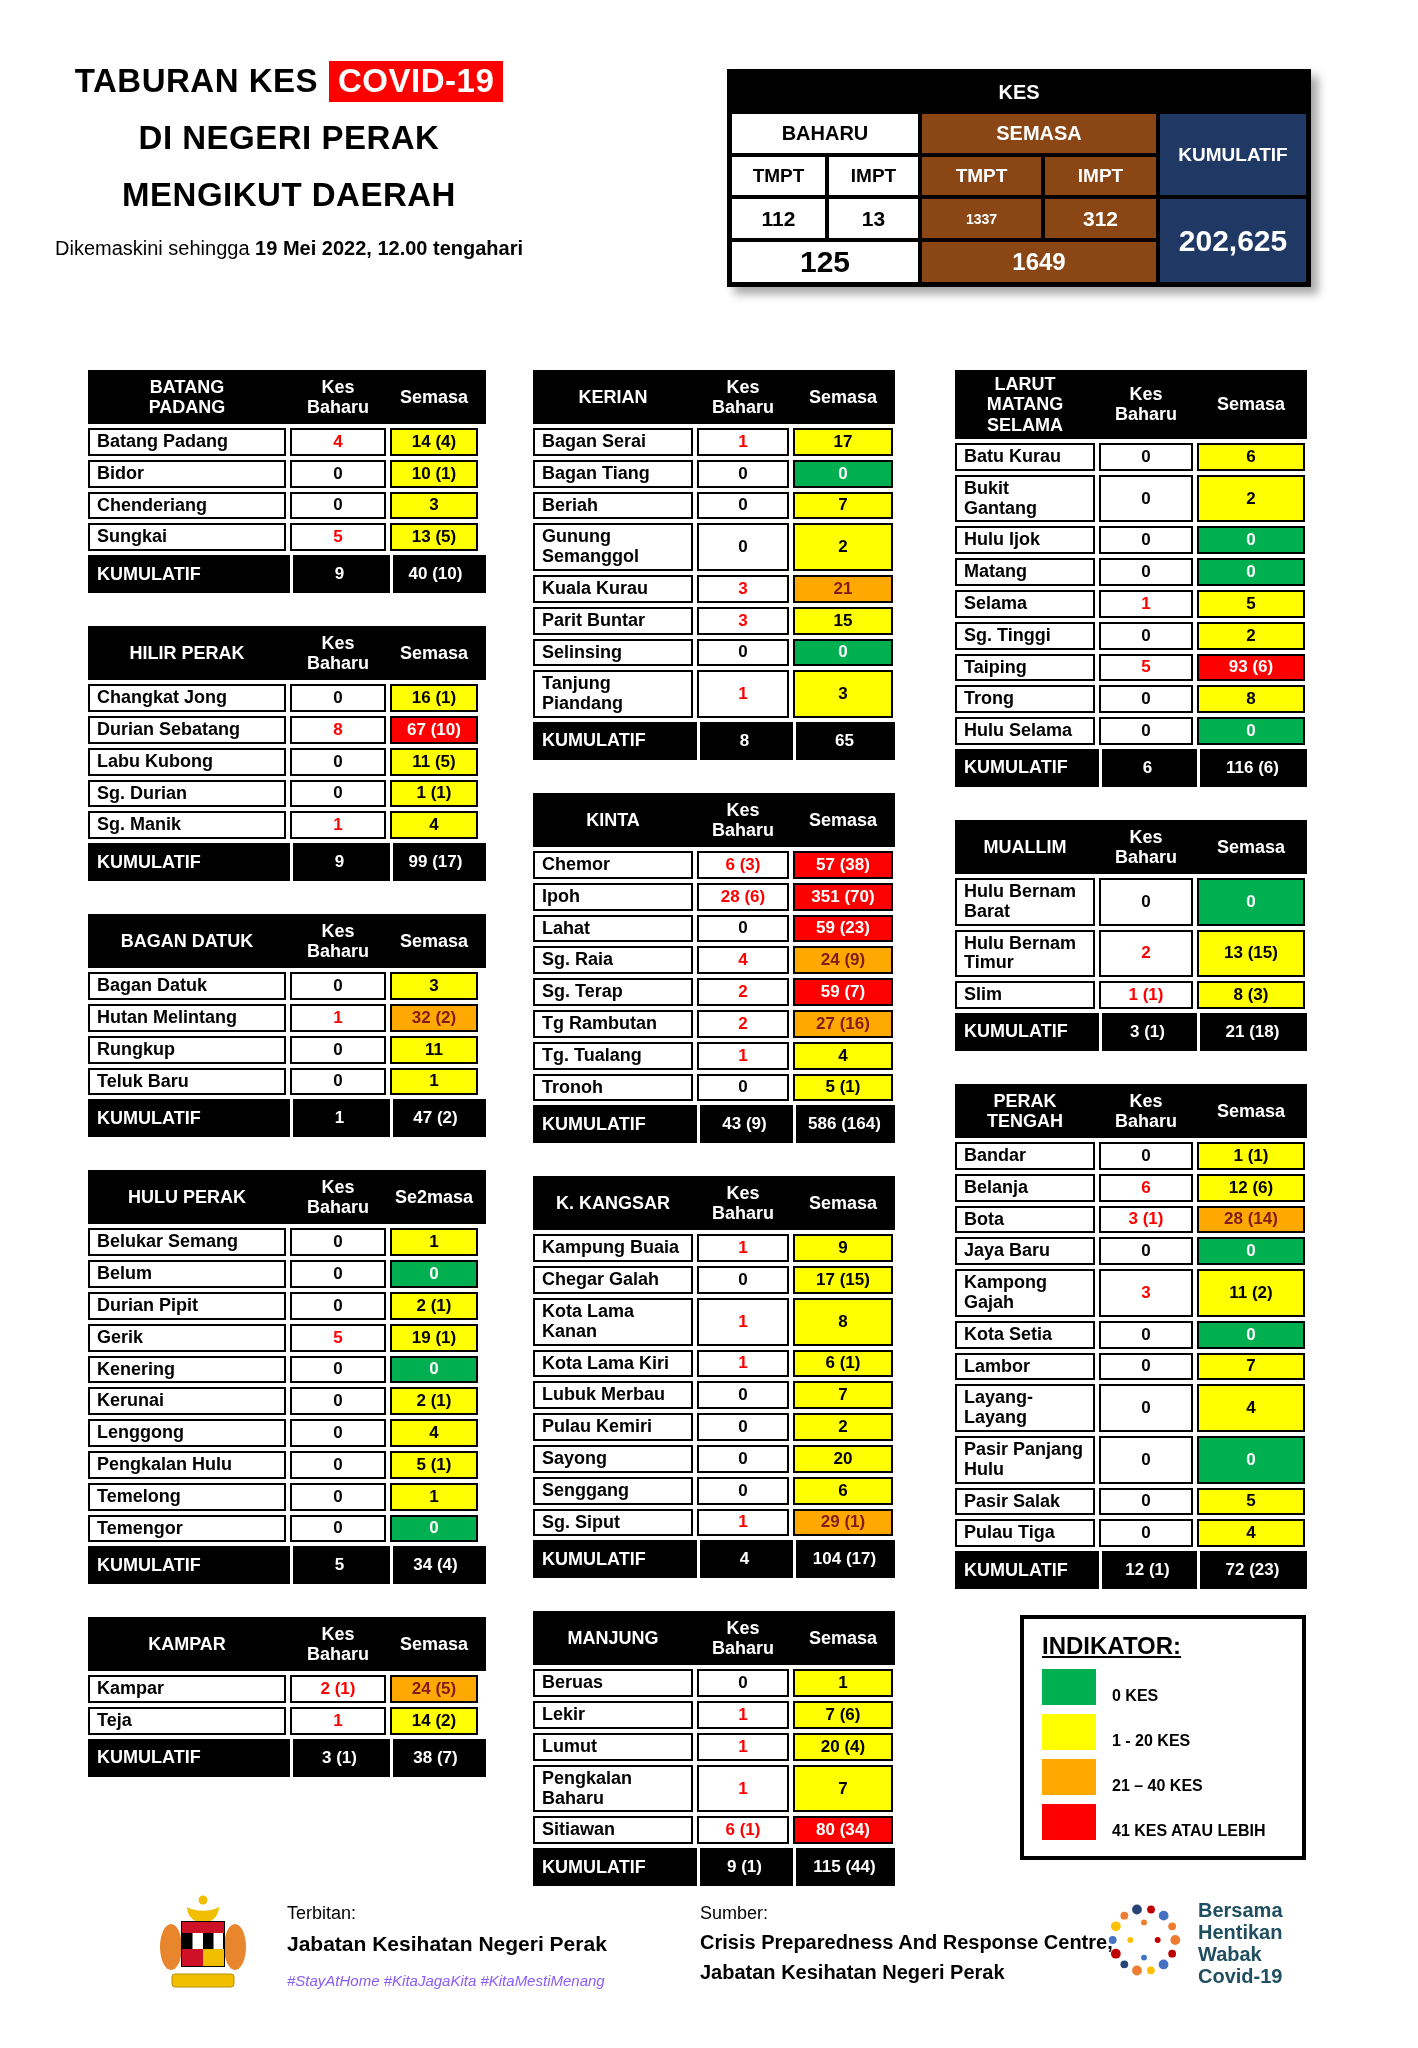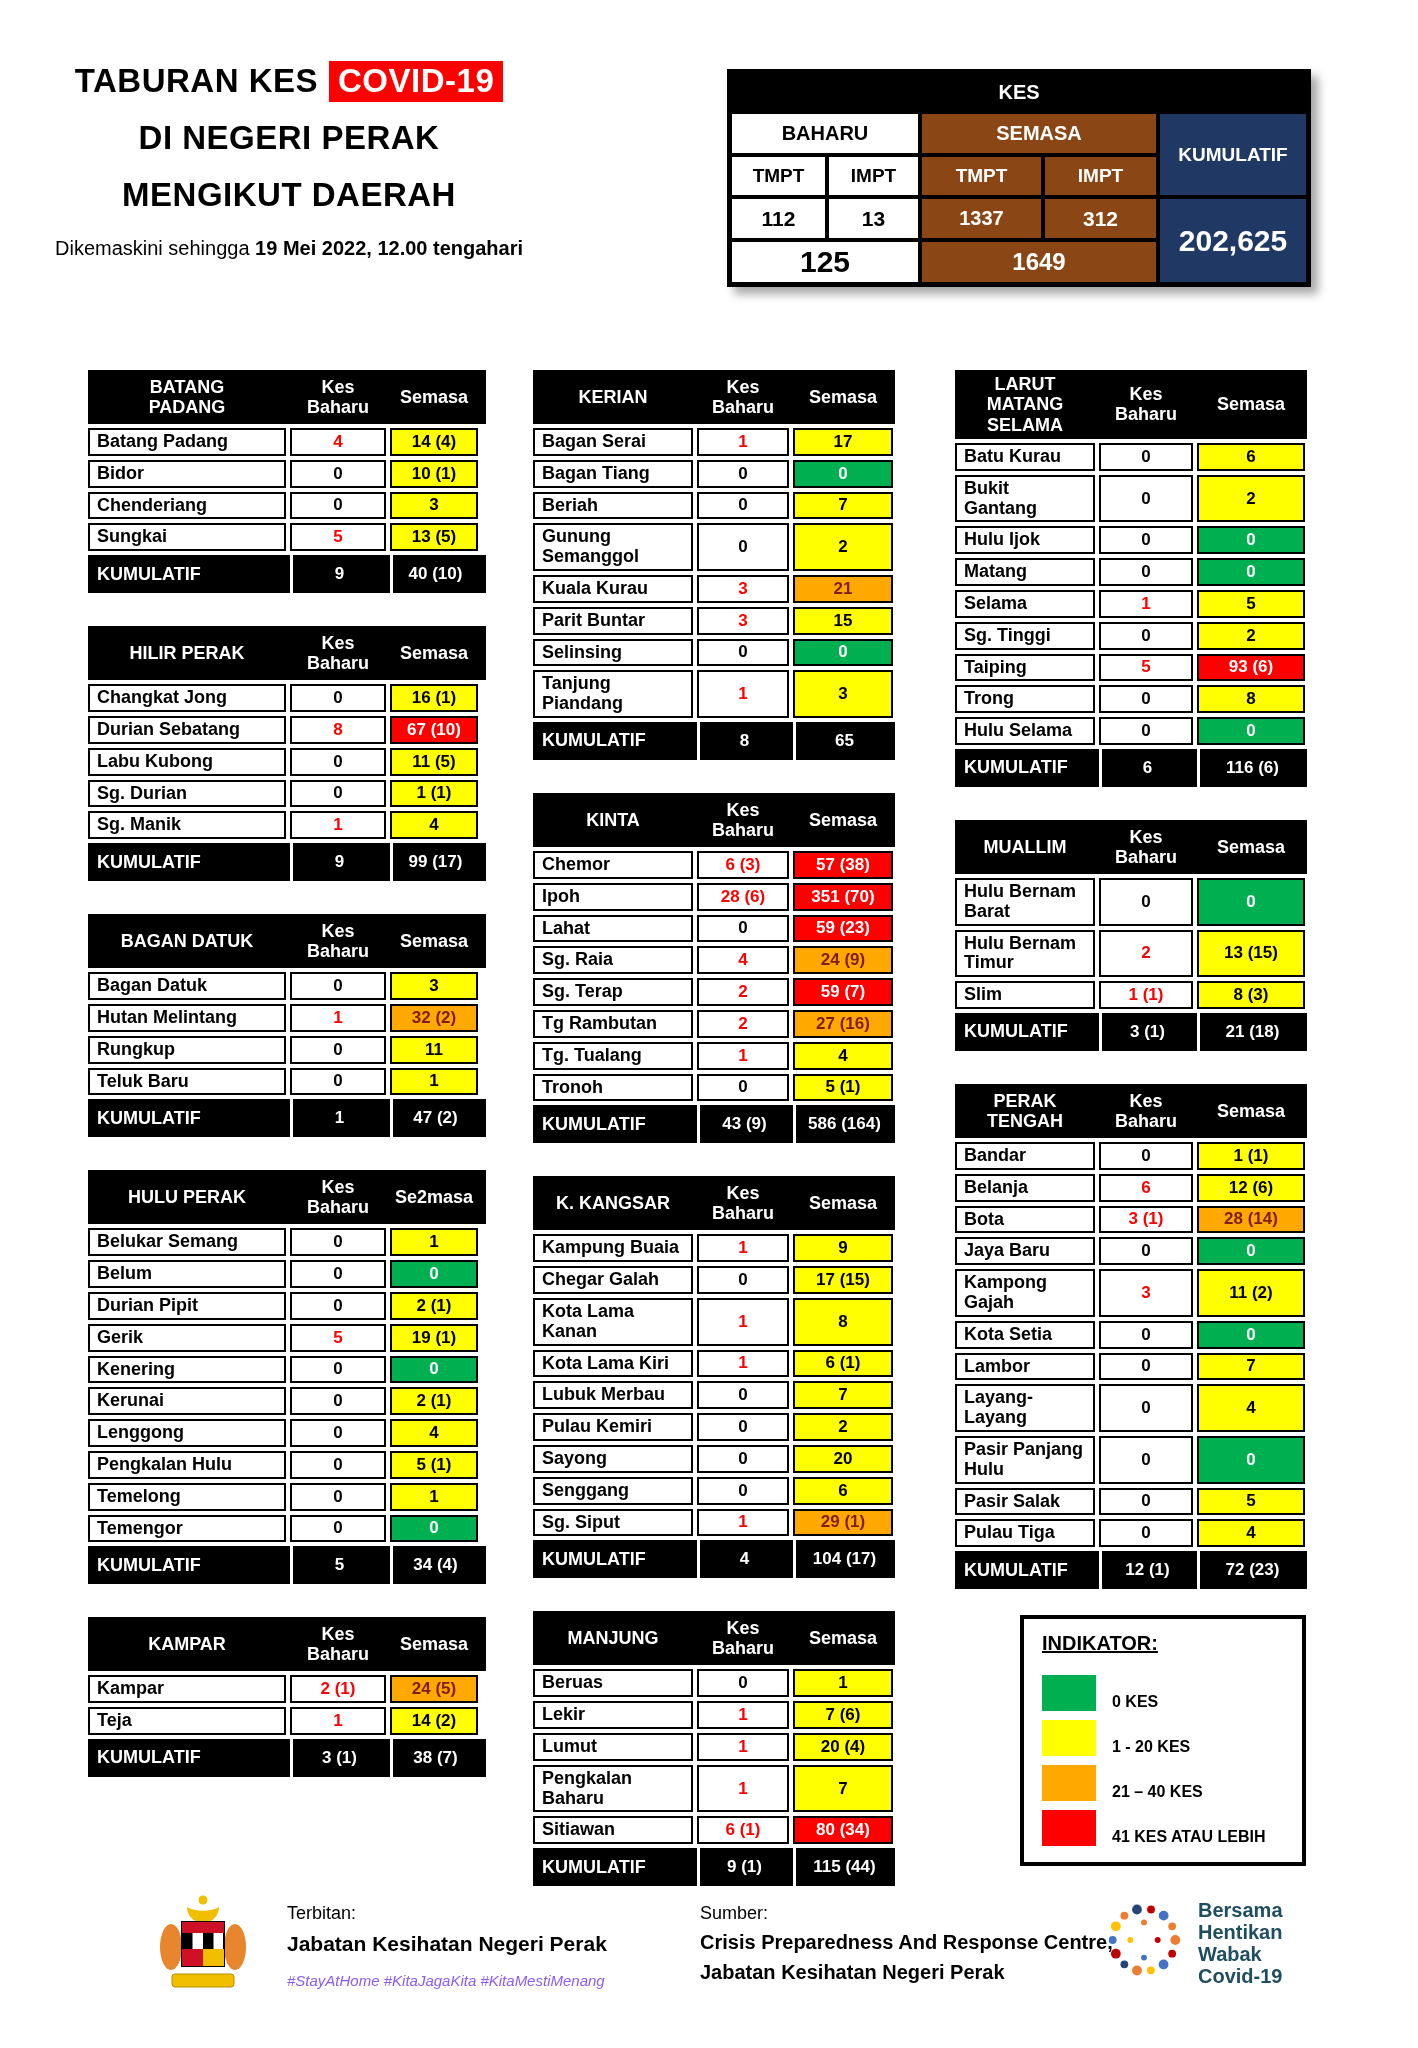--- a/index.html
+++ b/index.html
@@ -29,21 +29,21 @@
   .s-kes{grid-area:1/1/2/6;background:#000;color:#fff;font-size:20px;}
   .s-baharu{grid-area:2/1/3/3;font-size:20px;}
   .s-semasa{grid-area:2/3/3/5;background:var(--brown);color:#fff;font-size:20px;}
   .s-kum{grid-area:2/5/4/6;background:var(--navy);color:#fff;font-size:19px;}
   .s-tmpt1{grid-area:3/1/4/2;font-size:19px;}
   .s-impt1{grid-area:3/2/4/3;font-size:19px;}
   .s-tmpt2{grid-area:3/3/4/4;background:var(--brown);color:#fff;font-size:19px;}
   .s-impt2{grid-area:3/4/4/5;background:var(--brown);color:#fff;font-size:19px;}
   .s-v1{grid-area:4/1/5/2;font-size:21px;}
   .s-v2{grid-area:4/2/5/3;font-size:21px;text-align:center;}
-  .s-v3{grid-area:4/3/5/4;background:var(--brown);color:#fff;font-size:20px;}
+  .s-v3{grid-area:4/3/5/4;background:var(--brown);color:#fff;font-size:14px;}
   .s-v4{grid-area:4/4/5/5;background:var(--brown);color:#fff;font-size:21px;}
   .s-kumval{grid-area:4/5/6/6;background:var(--navy);color:#fff;font-size:30px;}
   .s-btot{grid-area:5/1/6/3;font-size:30px;}
   .s-stot{grid-area:5/3/6/5;background:var(--brown);color:#fff;font-size:24px;}
 
   
   .col{position:absolute;top:370px;}
   .col-left{left:88px;width:398px;}
   .col-mid{left:533px;width:362px;}
   .col-right{left:955px;width:352px;}
@@ -64,21 +64,21 @@
   .lv-orange{background:var(--orange);color:#7f1d1d;}
   .lv-red{background:var(--red);color:#fff;}
   .dt-kum{background:#000;color:#fff;margin-top:4px;min-height:38px;align-items:stretch;}
   .k-label{display:flex;align-items:center;padding-left:9px;font-weight:700;font-size:18px;}
   .k-val{display:flex;align-items:center;justify-content:center;font-weight:700;font-size:17px;
          border-left:3px solid #fff;}
 
   
   .indicator{position:absolute;left:1020px;top:1615px;width:286px;border:4px solid #000;
              background:#fff;padding:13px 18px 16px;}
-  .ind-title{font-size:20px;font-weight:800;text-decoration:underline;margin-bottom:20px;}
+  .ind-title{font-size:24px;font-weight:800;text-decoration:underline;margin-bottom:9px;}
   .ind-item{display:flex;align-items:flex-end;margin-top:9px;}
   .swatch{width:54px;height:36px;flex:0 0 54px;}
   .ind-label{margin-left:16px;font-size:16px;font-weight:700;}
 
   
   .footer-block{position:absolute;}
   .f-terbitan{left:287px;top:1903px;}
   .f-label{font-size:18px;}
   .f-org{font-size:21px;font-weight:800;margin-top:8px;}
   .f-tags{font-size:15px;color:#8b5cf6;margin-top:16px;font-style:italic;}

